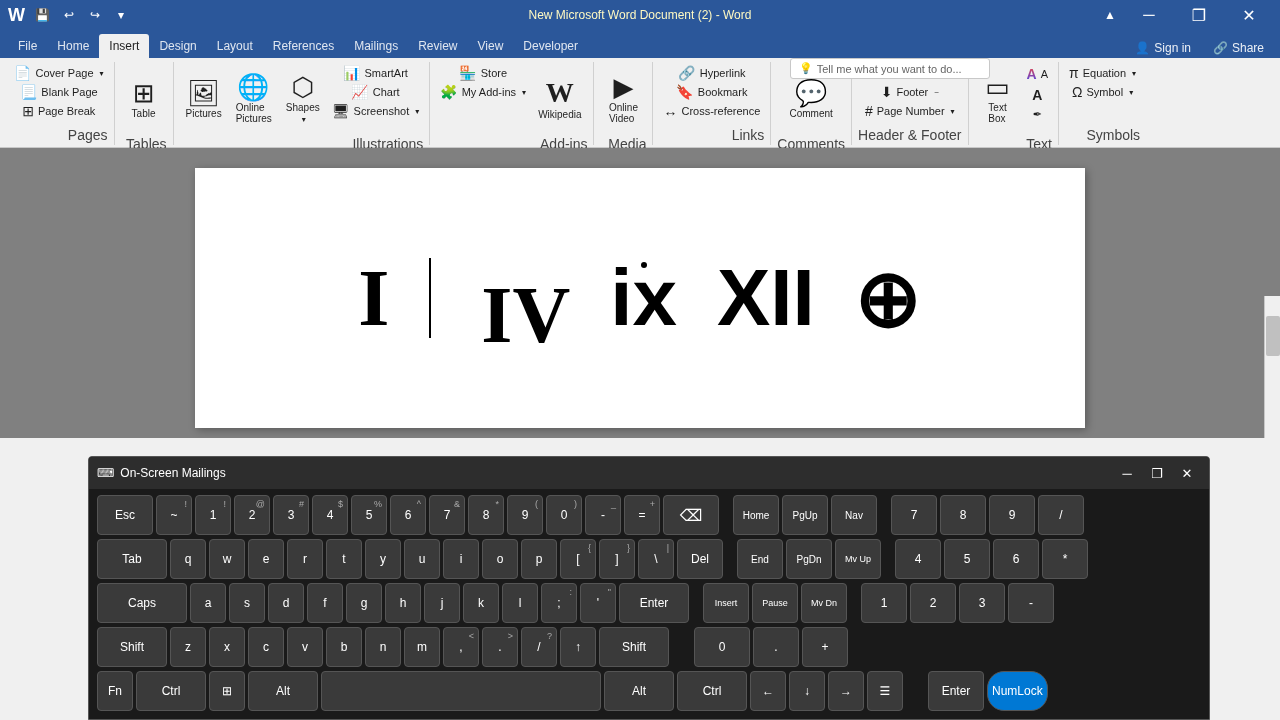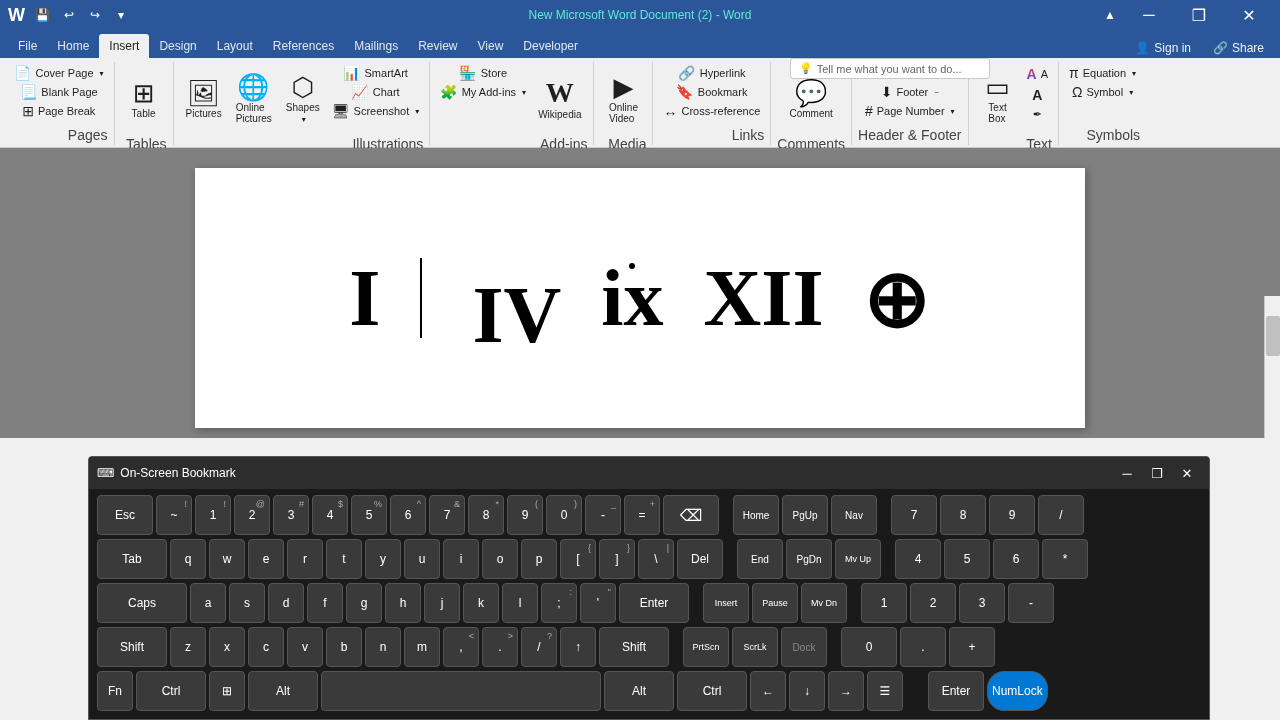--- a/index.html
+++ b/index.html
@@ -9,21 +9,21 @@
     .title-bar {
       background: #2b579a;
       height: 30px;
       display: flex;
       align-items: center;
       justify-content: space-between;
       padding: 0 8px;
       color: white;
     }
     .title-bar-left { display: flex; align-items: center; gap: 6px; }
-    .title-bar-center { font-size: 12px; color: #5eead4; position: absolute; left: 50%; transform: translateX(-50%); }
+    .title-bar-center { font-size: 12px; color: #fef9c3; position: absolute; left: 50%; transform: translateX(-50%); }
     .title-bar-right { display: flex; align-items: center; gap: 4px; margin-left: auto; }
     .title-btn { width: 46px; height: 30px; display: flex; align-items: center; justify-content: center; cursor: pointer; color: white; font-size: 16px; }
     .quick-access { display: flex; align-items: center; gap: 2px; }
     .qa-btn { width: 24px; height: 24px; display: flex; align-items: center; justify-content: center; cursor: pointer; color: white; border-radius: 2px; }
 
     
     .ribbon-tabs {
       background: #2b579a;
       height: 28px;
       display: flex;
@@ -500,36 +500,36 @@
   <span>💡</span>
   <span>Tell me what you want to do...</span>
 </div>
 
 <div class="doc-area">
   <div class="doc-page">
     <div class="doc-content">
       <span style="font-family:'Times New Roman',serif; font-size:80px; font-weight:bold;">I</span>
       <span class="cursor-line"></span>
       <span style="font-family:'Times New Roman',serif; font-size:80px; font-weight:bold;margin-top:34px;">IV</span>
-      <span style="font-family:Liberation Serif, serif; font-size:80px; font-weight:bold; position:relative;text-align:center;">ix<span style="position:absolute; top:10px; left:50%; transform:translateX(-50%); width:6px; height:6px; background:#000; border-radius:50%;"></span></span>
-      <span style="font-family:Liberation Serif, serif; font-size:80px; font-weight:bold;">XII</span>
+      <span style="font-family:Liberation Sans, sans-serif; font-size:80px; font-weight:bold; position:relative;text-align:center;">ix<span style="position:absolute; top:10px; left:50%; transform:translateX(-50%); width:6px; height:6px; background:#000; border-radius:50%;"></span></span>
+      <span style="font-family:Liberation Sans, sans-serif; font-size:80px; font-weight:bold;">XII</span>
       <span style="font-family:'Times New Roman',serif; font-size:80px; font-weight:bold;">⊕</span>
     </div>
   </div>
 
   <div class="v-scrollbar">
     <div class="scrollbar-thumb"></div>
   </div>
 </div>
 
 <div class="osk-window">
   <div class="osk-titlebar">
     <div class="osk-title-left">
       <span>⌨</span>
-      <span>On-Screen Bookmark</span>
+      <span>On-Screen Mailings</span>
     </div>
     <div class="osk-title-btns">
       <span class="osk-btn-small">─</span>
       <span class="osk-btn-small">❐</span>
       <span class="osk-btn-small">✕</span>
     </div>
   </div>
   <div class="osk-keyboard">
 
     <div class="osk-row">
@@ -812,31 +812,20 @@
             <span class="main-char">/</span>
           </div>
         <div class="key">
             <span class="main-char">↑</span>
           </div>
         <div class="key" style="min-width:70px;">
             <span class="main-char">Shift</span>
           </div>
       </div>
       <div class="section-divider"></div>
-      <div class="key-section">
-        <div class="key nav-key">
-            <span class="main-char" style="font-size:9px;">PrtScn</span>
-          </div>
-        <div class="key nav-key">
-            <span class="main-char" style="font-size:9px;">ScrLk</span>
-          </div>
-        <div class="key nav-key" style="color:#888;">
-            <span class="main-char" style="font-size:10px;">Dock</span>
-          </div>
-      </div>
       <div class="section-divider"></div>
       <div class="key-section">
         <div class="key numpad" style="min-width:56px;">
             <span class="main-char">0</span>
           </div>
         <div class="key numpad">
             <span class="main-char">.</span>
           </div>
         <div class="key numpad">
             <span class="main-char">+</span>

